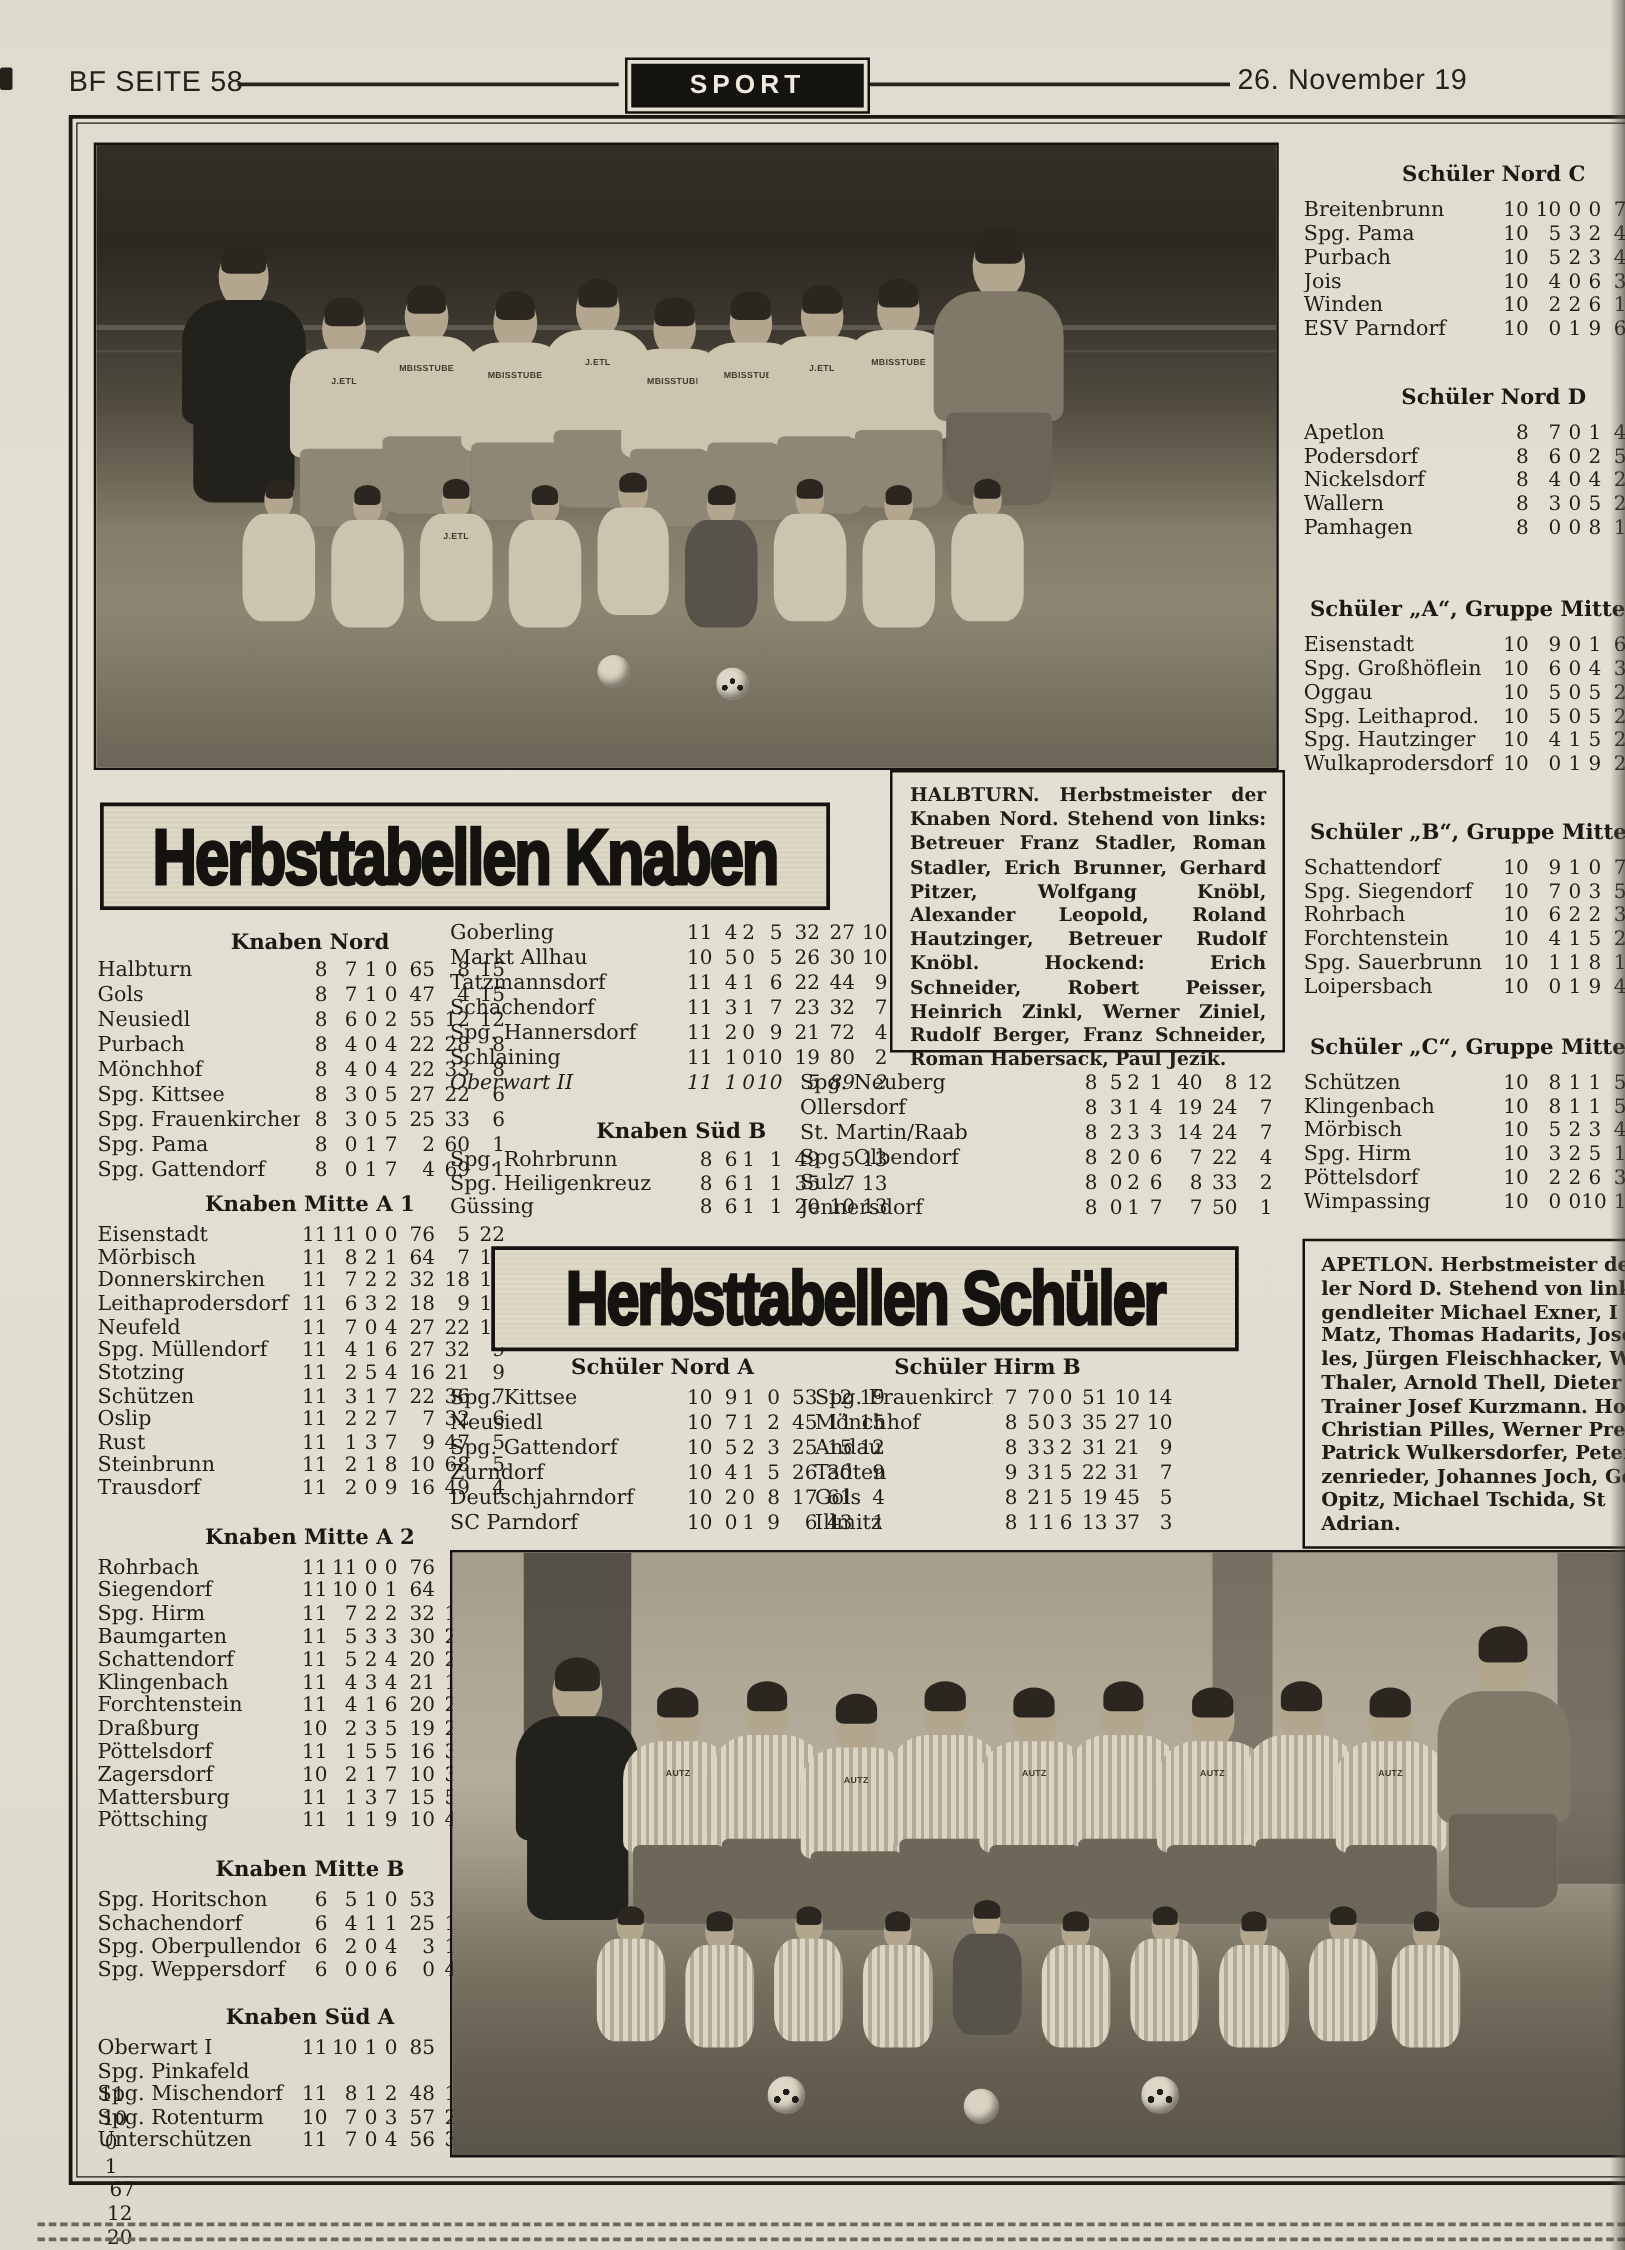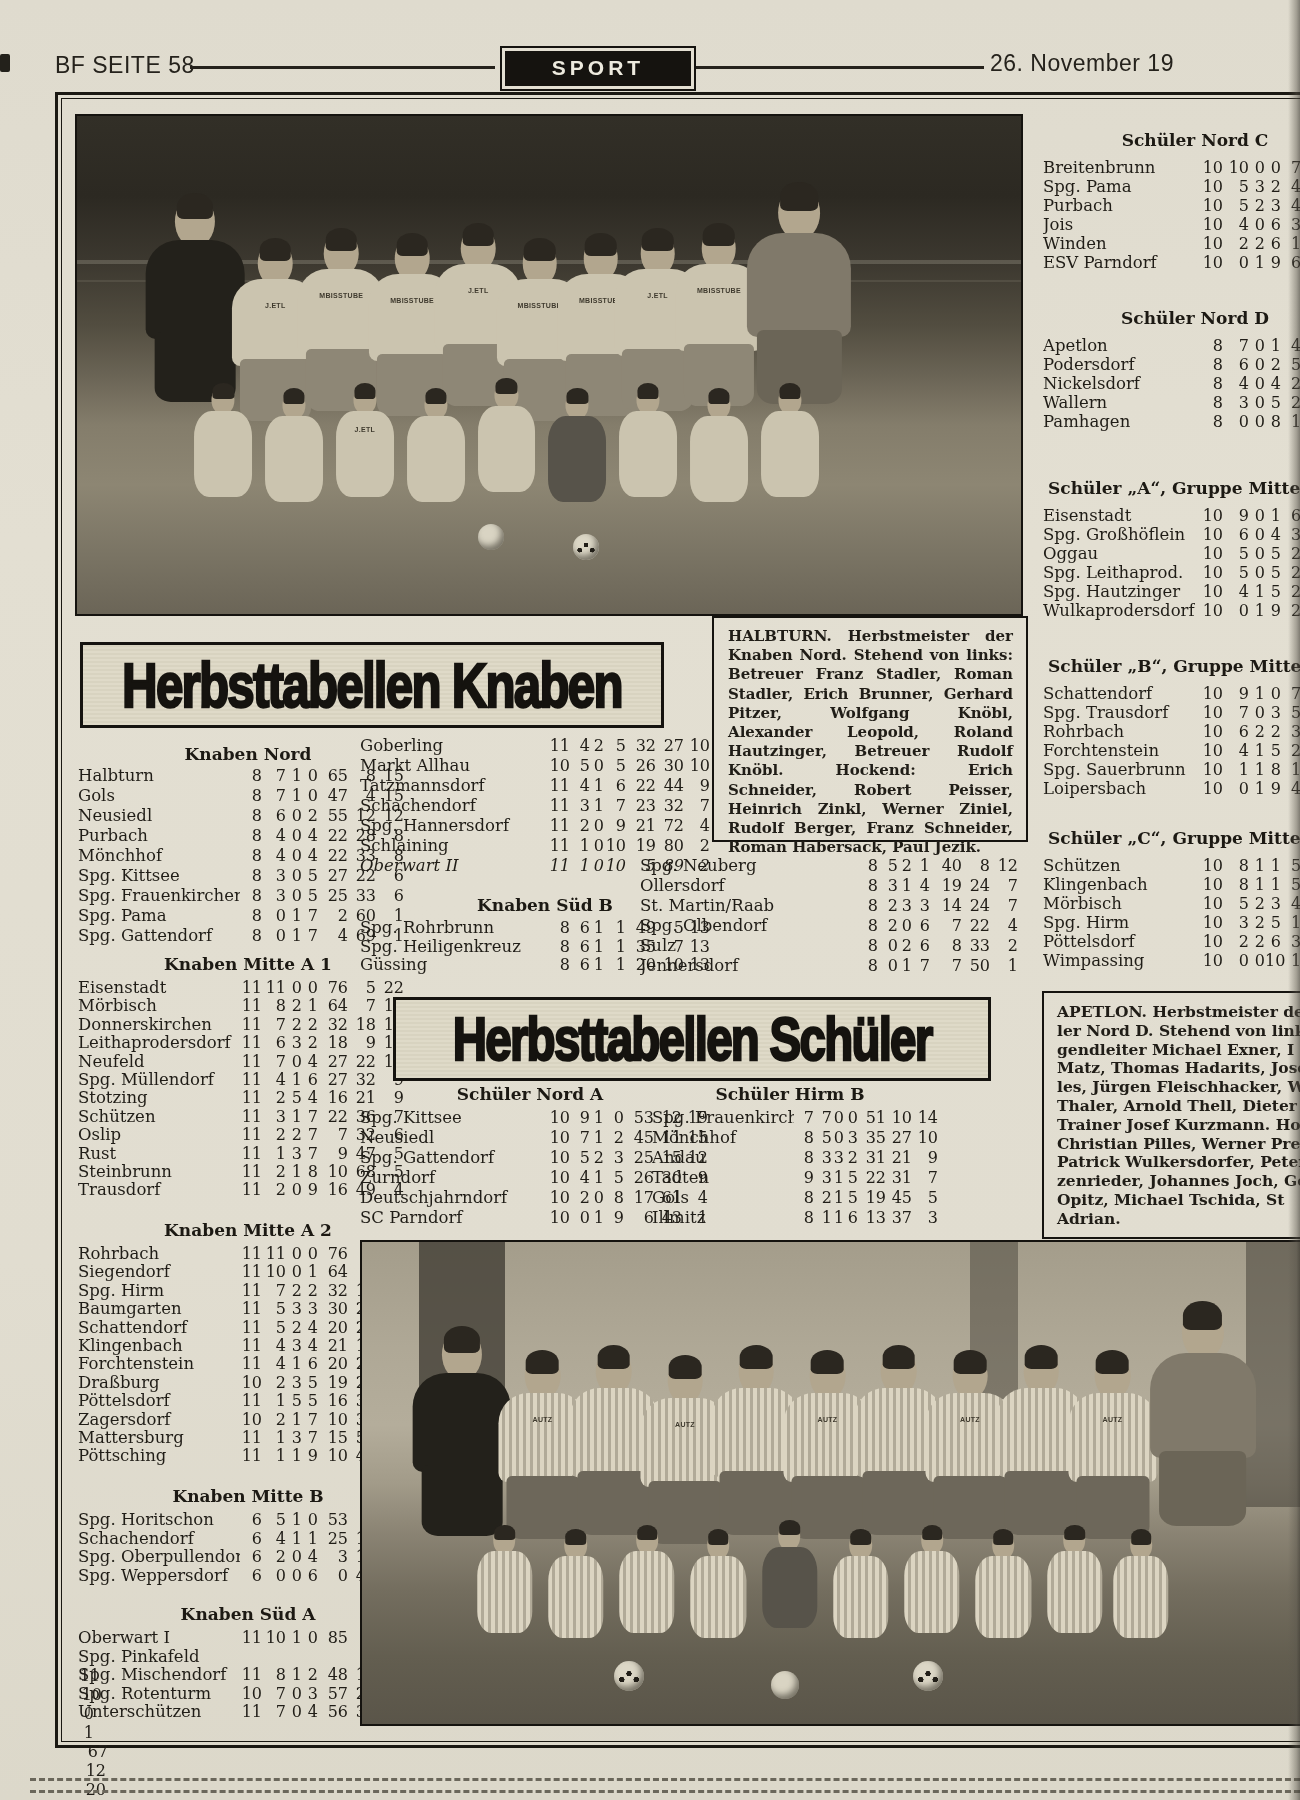--- a/index.html
+++ b/index.html
@@ -300,21 +300,21 @@
     <div class="trow" style="height: 18.4px;">
       <span class="tname" style="width: 162px;">Mörbisch</span>
       <span class="tnum" style="width: 22px;">11</span>
       <span class="tnum" style="width: 24px;">8</span>
       <span class="tnum" style="width: 16px;">2</span>
       <span class="tnum" style="width: 16px;">1</span>
       <span class="tnum" style="width: 30px;">64</span>
       <span class="tnum" style="width: 28px;">7</span>
       <span class="tnum" style="width: 28px;">18</span>
     </div>
-    <div class="trow" style="height: 18.4px;">
+    <div class="trow" style="height: 18.4px; align-items: center;">
       <span class="tname" style="width: 162px;">Donnerskirchen</span>
       <span class="tnum" style="width: 22px;">11</span>
       <span class="tnum" style="width: 24px;">7</span>
       <span class="tnum" style="width: 16px;">2</span>
       <span class="tnum" style="width: 16px;">2</span>
       <span class="tnum" style="width: 30px;">32</span>
       <span class="tnum" style="width: 28px;">18</span>
       <span class="tnum" style="width: 28px;">16</span>
     </div>
     <div class="trow" style="height: 18.4px;">
@@ -1195,21 +1195,21 @@
 <div class="abs" style="left:1043px;top:684px;">
     <div class="trow" style="height: 19px;">
       <span class="tname" style="width: 152px;">Schattendorf</span>
       <span class="tnum" style="width: 28px;">10</span>
       <span class="tnum" style="width: 26px;">9</span>
       <span class="tnum" style="width: 16px;">1</span>
       <span class="tnum" style="width: 16px;">0</span>
       <span class="tnum" style="width: 34px; text-align: left; padding-left: 10px;">77</span>
     </div>
     <div class="trow" style="height: 19px;">
-      <span class="tname" style="width: 152px;">Spg. Trausdorf</span>
+      <span class="tname" style="width: 152px;">Spg. Siegendorf</span>
       <span class="tnum" style="width: 28px;">10</span>
       <span class="tnum" style="width: 26px;">7</span>
       <span class="tnum" style="width: 16px;">0</span>
       <span class="tnum" style="width: 16px;">3</span>
       <span class="tnum" style="width: 34px; text-align: left; padding-left: 10px;">53</span>
     </div>
     <div class="trow" style="height: 19px;">
       <span class="tname" style="width: 152px;">Rohrbach</span>
       <span class="tnum" style="width: 28px;">10</span>
       <span class="tnum" style="width: 26px;">6</span>

